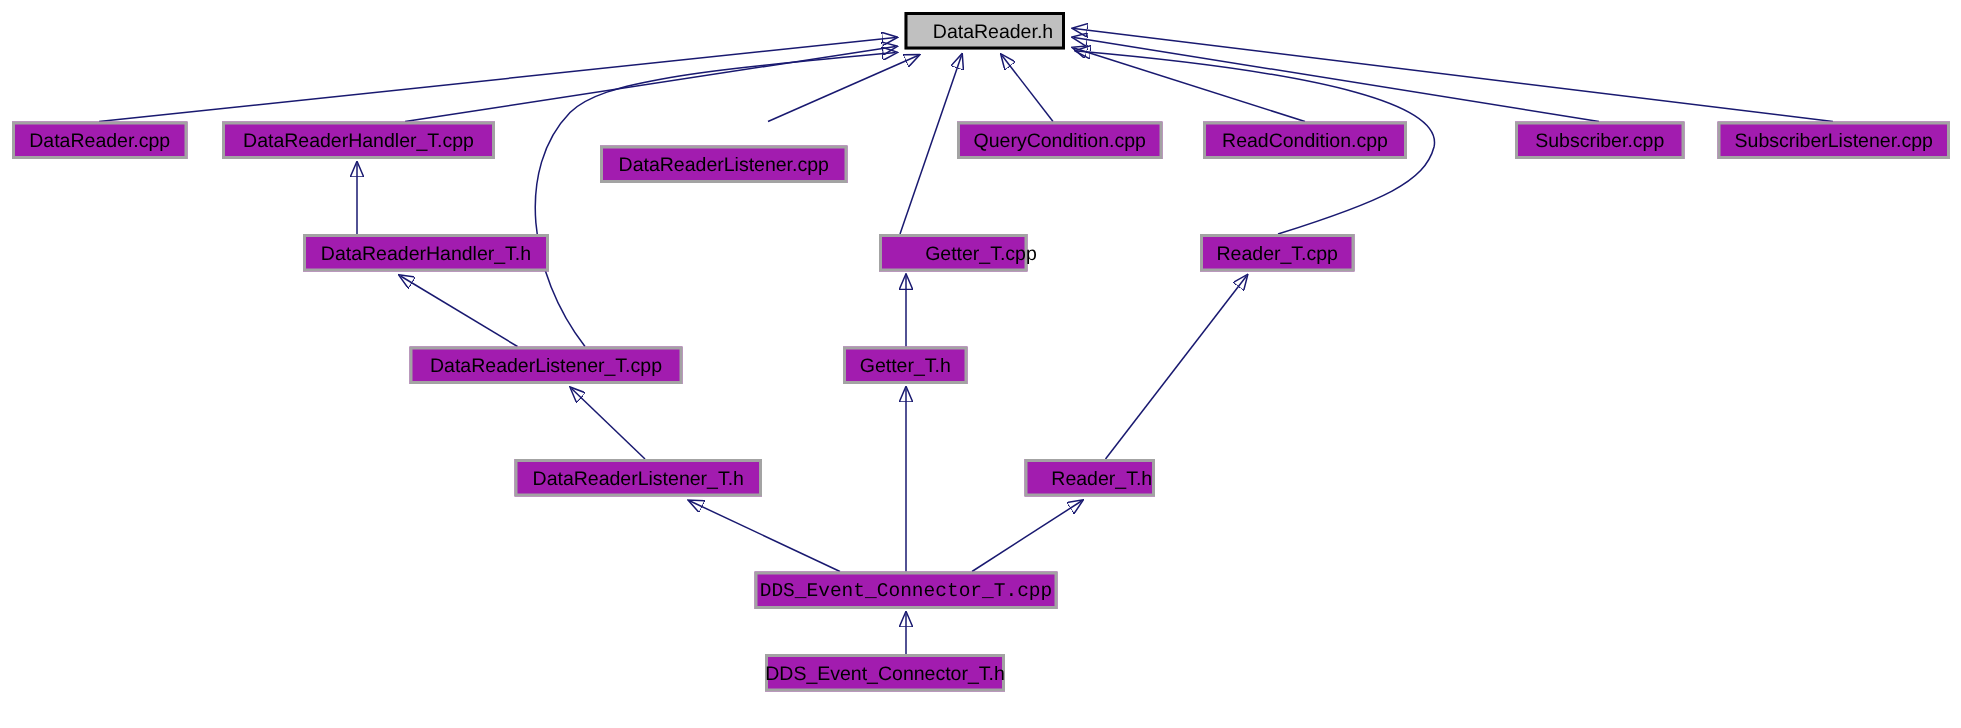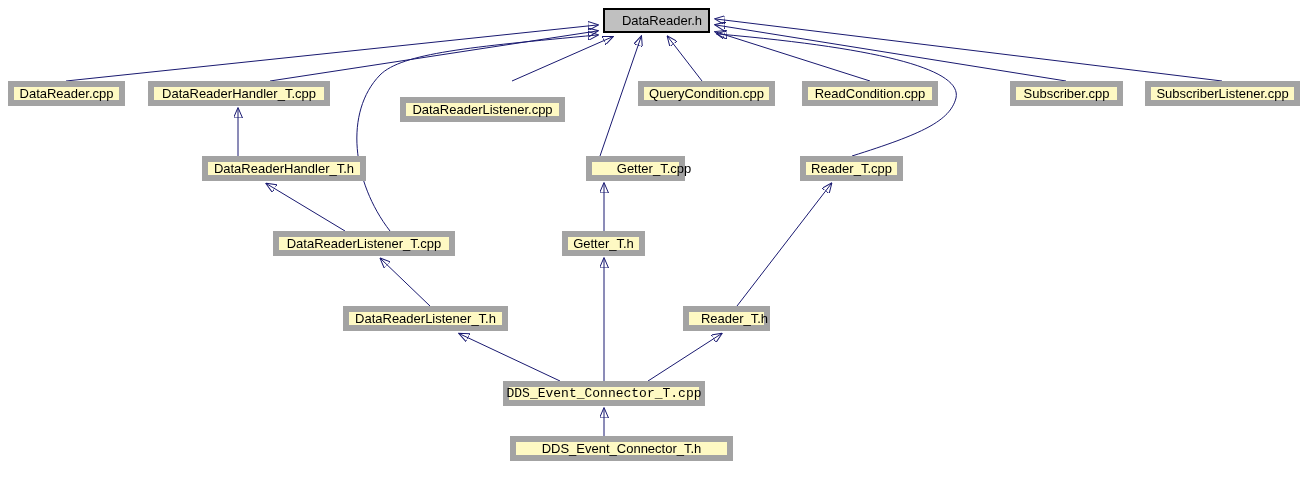--- a/index.html
+++ b/index.html
@@ -8,22 +8,22 @@
     width:1307px;height:485px;
     background:#ffffff;
     font-family:"Liberation Sans","DejaVu Sans",sans-serif;
     overflow:hidden;
   }
   #edges{position:absolute;left:0;top:0;width:1307px;height:485px;}
   .node{
     position:absolute;
     box-sizing:border-box;
     height:25px;
-    border:6px solid #a3a3a3;
-    background:#fef9c3;
+    border:2px solid #a3a3a3;
+    background:#a21caf;
     color:#000000;
     font-size:13px;
     display:flex;
     align-items:center;
     justify-content:center;
     white-space:nowrap;
     cursor:pointer;
   }
   .node.root{
     background:#c0c0c0;
@@ -85,15 +85,15 @@
   <div class="node" style="left:800px;top:156px;width:103px;">Reader_T.cpp</div>
 
   <div class="node" style="left:273px;top:231px;width:182px;">DataReaderListener_T.cpp</div>
   <div class="node" style="left:562px;top:231px;width:83px;">Getter_T.h</div>
 
   <div class="node" style="left:343px;top:306px;width:165px;">DataReaderListener_T.h</div>
   <div class="node" style="left:683px;top:306px;width:87px;padding-left:16px;">Reader_T.h</div>
 
   <div class="node" style="left:503px;top:381px;width:202px;font-family:Liberation Mono, monospace;">DDS_Event_Connector_T.cpp</div>
 
-  <div class="node" style="left:510px;top:436px;width:223px;">DDS_Event_Connector_T.h</div>
+  <div class="node" style="left:510px;top:436px;width:160px;">DDS_Event_Connector_T.h</div>
 
 </div>
 
 </body></html>

